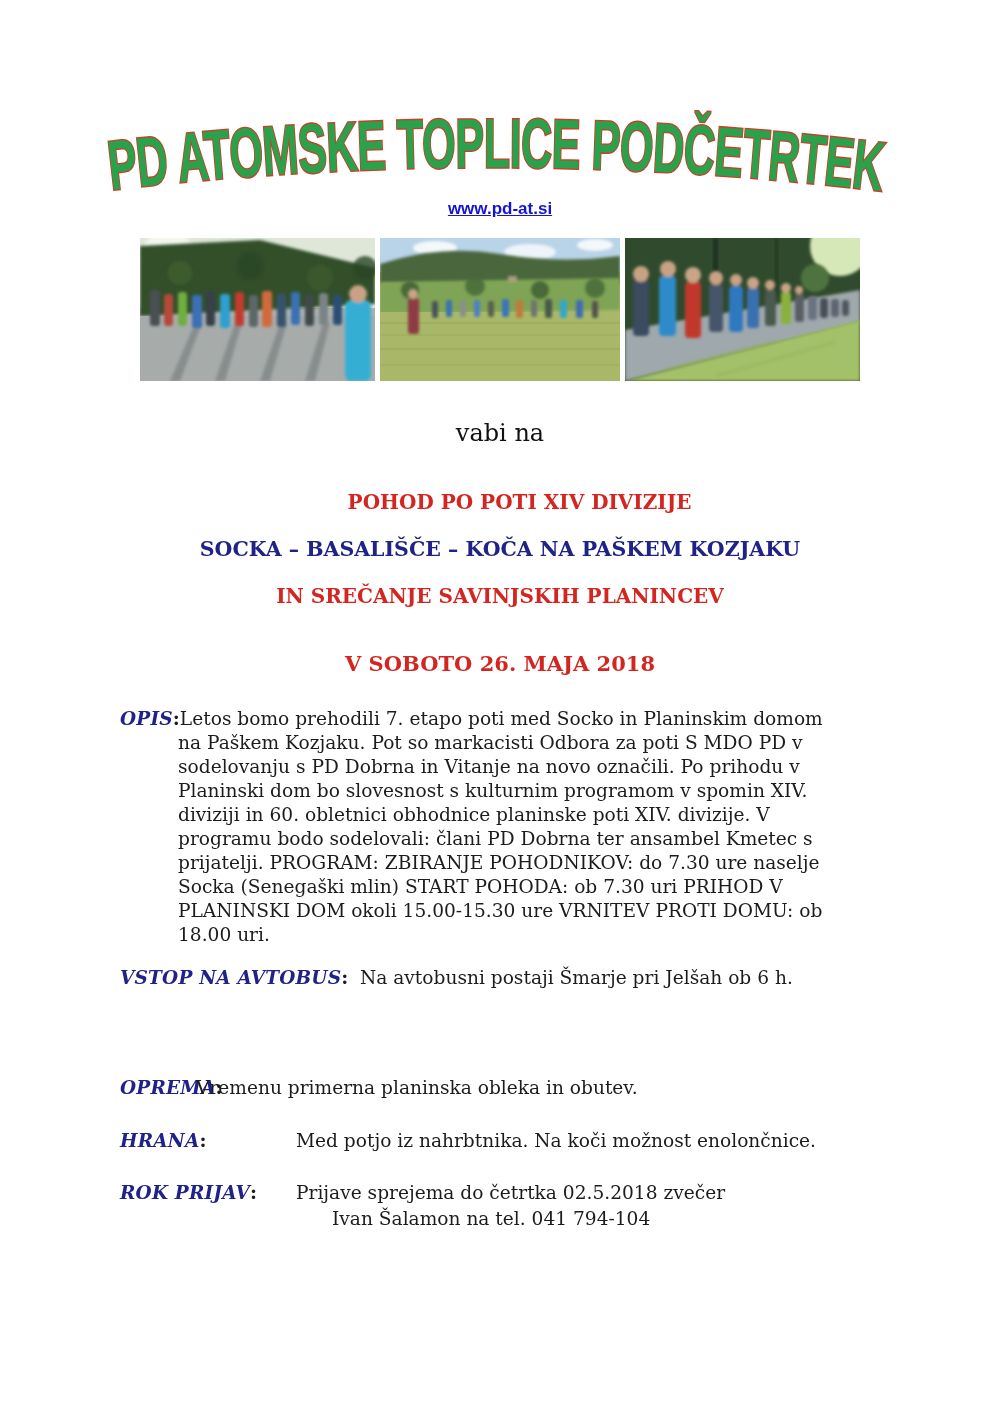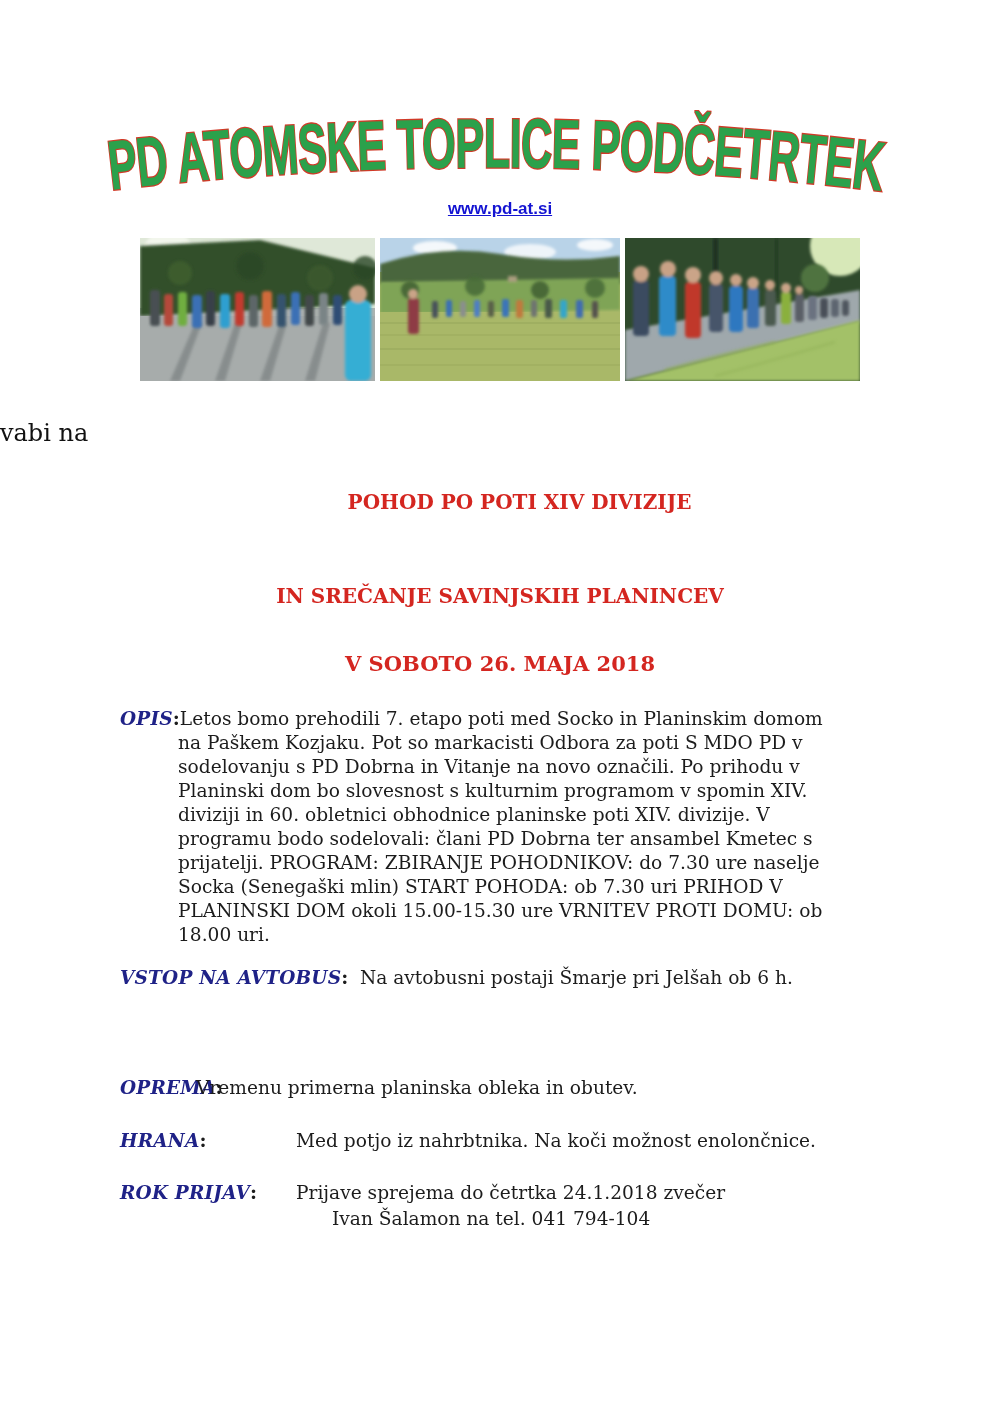--- a/index.html
+++ b/index.html
@@ -22,21 +22,21 @@
   }
   .website-line { position:absolute; top:199px; left:0; width:100%; text-align:center; }
   .website-link {
     font-family:"Liberation Sans", sans-serif;
     font-weight:700; font-size:17px; color:#1414d2;
     text-decoration:underline; cursor:pointer;
   }
   .photos { position:absolute; left:140px; top:238px; width:720px; height:143px; display:flex; gap:5px; }
   .photo { height:143px; overflow:hidden; flex:none; }
   .photo svg { display:block; width:100%; height:100%; }
-  .vabi { position:absolute; top:419px; left:0; width:100%; text-align:left;
+  .vabi { position:absolute; top:419px; left:0; width:100%; text-align:center;
           font-size:24px; color:#111; }
   .heading { position:absolute; left:0; width:100%; text-align:center; font-weight:700; }
   .h-red  { color:#d42620; }
   .h-navy { color:#1f2287; }
   .h1 { top:490px; font-size:20px;padding-left:39px; }
   .h2 { top:537px; font-size:20.5px; }
   .h3 { top:584px; font-size:20px; }
   .h4 { top:651px; font-size:21px; }
   .lbl {
     color:#1f2287; font-weight:700; font-style:italic; font-size:18.5px;
@@ -219,31 +219,32 @@
           <rect x="206" y="61" width="8" height="18" rx="3" fill="#5d6570"></rect>
           <rect x="217" y="62" width="7" height="16" rx="3" fill="#4f565e"></rect>
         </g>
       </svg>
     </div>
   </div>
 
   <div class="vabi">vabi na</div>
 
   <div class="heading h-red h1">POHOD PO POTI XIV DIVIZIJE</div>
+  <div class="heading h-navy h2">SOCKA – BASALIŠČE – KOČA NA PAŠKEM KOZJAKU</div>
   <div class="heading h-red h3">IN SREČANJE SAVINJSKIH PLANINCEV</div>
   <div class="heading h-red h4">V SOBOTO 26. MAJA 2018</div>
 
   <p class="opis-block body-txt"><span class="lbl">OPIS</span><span class="colon">:</span><span>Letos bomo prehodili 7. etapo poti med Socko in Planinskim domom na Paškem Kozjaku. Pot so markacisti Odbora za poti S MDO PD v sodelovanju s PD Dobrna in Vitanje na novo označili. Po prihodu v Planinski dom bo slovesnost s kulturnim programom v spomin XIV. diviziji in 60. obletnici obhodnice planinske poti XIV. divizije. V programu bodo sodelovali: člani PD Dobrna ter ansambel Kmetec s prijatelji. PROGRAM: ZBIRANJE POHODNIKOV: do 7.30 ure naselje Socka (Senegaški mlin) START POHODA: ob 7.30 uri PRIHOD V PLANINSKI DOM okoli 15.00-15.30 ure VRNITEV PROTI DOMU: ob 18.00 uri.</span></p>
 
   <div class="vstop-label"><span class="lbl">VSTOP NA AVTOBUS</span><span class="colon">:</span></div>
   <div class="vstop-text body-txt">Na avtobusni postaji Šmarje pri Jelšah ob 6 h.</div>
 
   <div class="row-label oprema-label"><span class="lbl">OPREMA</span><span class="colon">:</span></div>
   <div class="row-text oprema-text body-txt">Vremenu primerna planinska obleka in obutev.</div>
 
   <div class="row-label hrana-label"><span class="lbl">HRANA</span><span class="colon">:</span></div>
   <div class="row-text hrana-text body-txt">Med potjo iz nahrbtnika. Na koči možnost enolončnice.</div>
 
   <div class="row-label rok-label"><span class="lbl">ROK PRIJAV</span><span class="colon">:</span></div>
-  <div class="row-text rok-text body-txt">Prijave sprejema do četrtka 24.1.2018 zvečer</div>
+  <div class="row-text rok-text body-txt">Prijave sprejema do četrtka 02.5.2018 zvečer</div>
   <div class="row-text rok-text2 body-txt">Ivan Šalamon na tel. 041 794-104</div>
 
 </div>
 
 </body></html>

